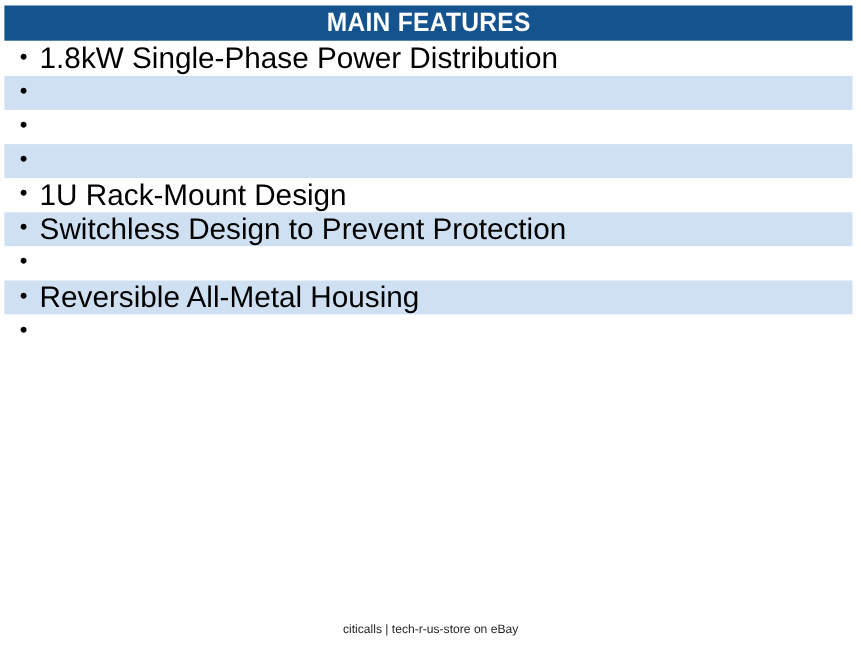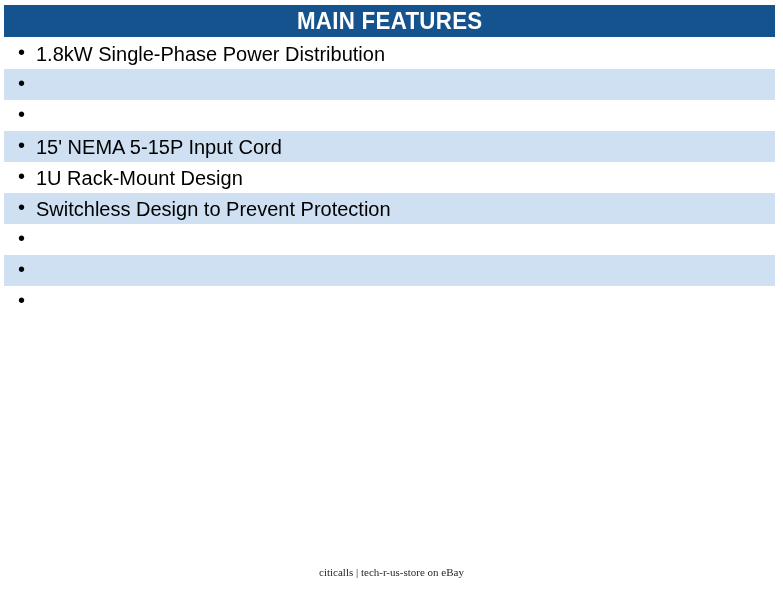--- a/index.html
+++ b/index.html
@@ -73,34 +73,34 @@
     flex: none;
     color: #000000;
     font-size: 20px;
     line-height: 1;
     text-align: left;
     padding-bottom: 3px;
   }
   .feature-text {
     color: #000000;
     font-family: "Liberation Sans", sans-serif;
-    font-size: 20px;
+    font-size: 27px;
     line-height: 1;
     white-space: nowrap;
   }
 
   
   .footer-credit {
     position: absolute;
     left: 0;
     top: 566px;
     width: 783px;
     text-align: center;
     color: #231f20;
-    font-family: Liberation Serif, serif;
+    font-family: Liberation Sans, sans-serif;
     font-size: 11px;
     line-height: 1.2;
     white-space: nowrap;
   }
 </style>
 </head>
 <body>
 
 <div id="feature-panel">
 
@@ -114,35 +114,35 @@
         <span class="feature-text">1.8kW Single-Phase Power Distribution</span>
       </li>
       <li class="feature-row alt">
         <span class="feature-bullet">•</span>
       </li>
       <li class="feature-row">
         <span class="feature-bullet">•</span>
       </li>
       <li class="feature-row alt">
         <span class="feature-bullet">•</span>
-        <span class="feature-text">15' NEMA 5-15P Input Cord</span>
       </li>
       <li class="feature-row">
         <span class="feature-bullet">•</span>
         <span class="feature-text">1U Rack-Mount Design</span>
       </li>
       <li class="feature-row alt">
         <span class="feature-bullet">•</span>
         <span class="feature-text">Switchless Design to Prevent Protection</span>
       </li>
       <li class="feature-row">
         <span class="feature-bullet">•</span>
       </li>
       <li class="feature-row alt">
         <span class="feature-bullet">•</span>
+        <span class="feature-text">Reversible All-Metal Housing</span>
       </li>
       <li class="feature-row">
         <span class="feature-bullet">•</span>
       </li>
     </ul>
 
   <div class="footer-credit">citicalls | tech-r-us-store on eBay</div>
 
 </div>
 

